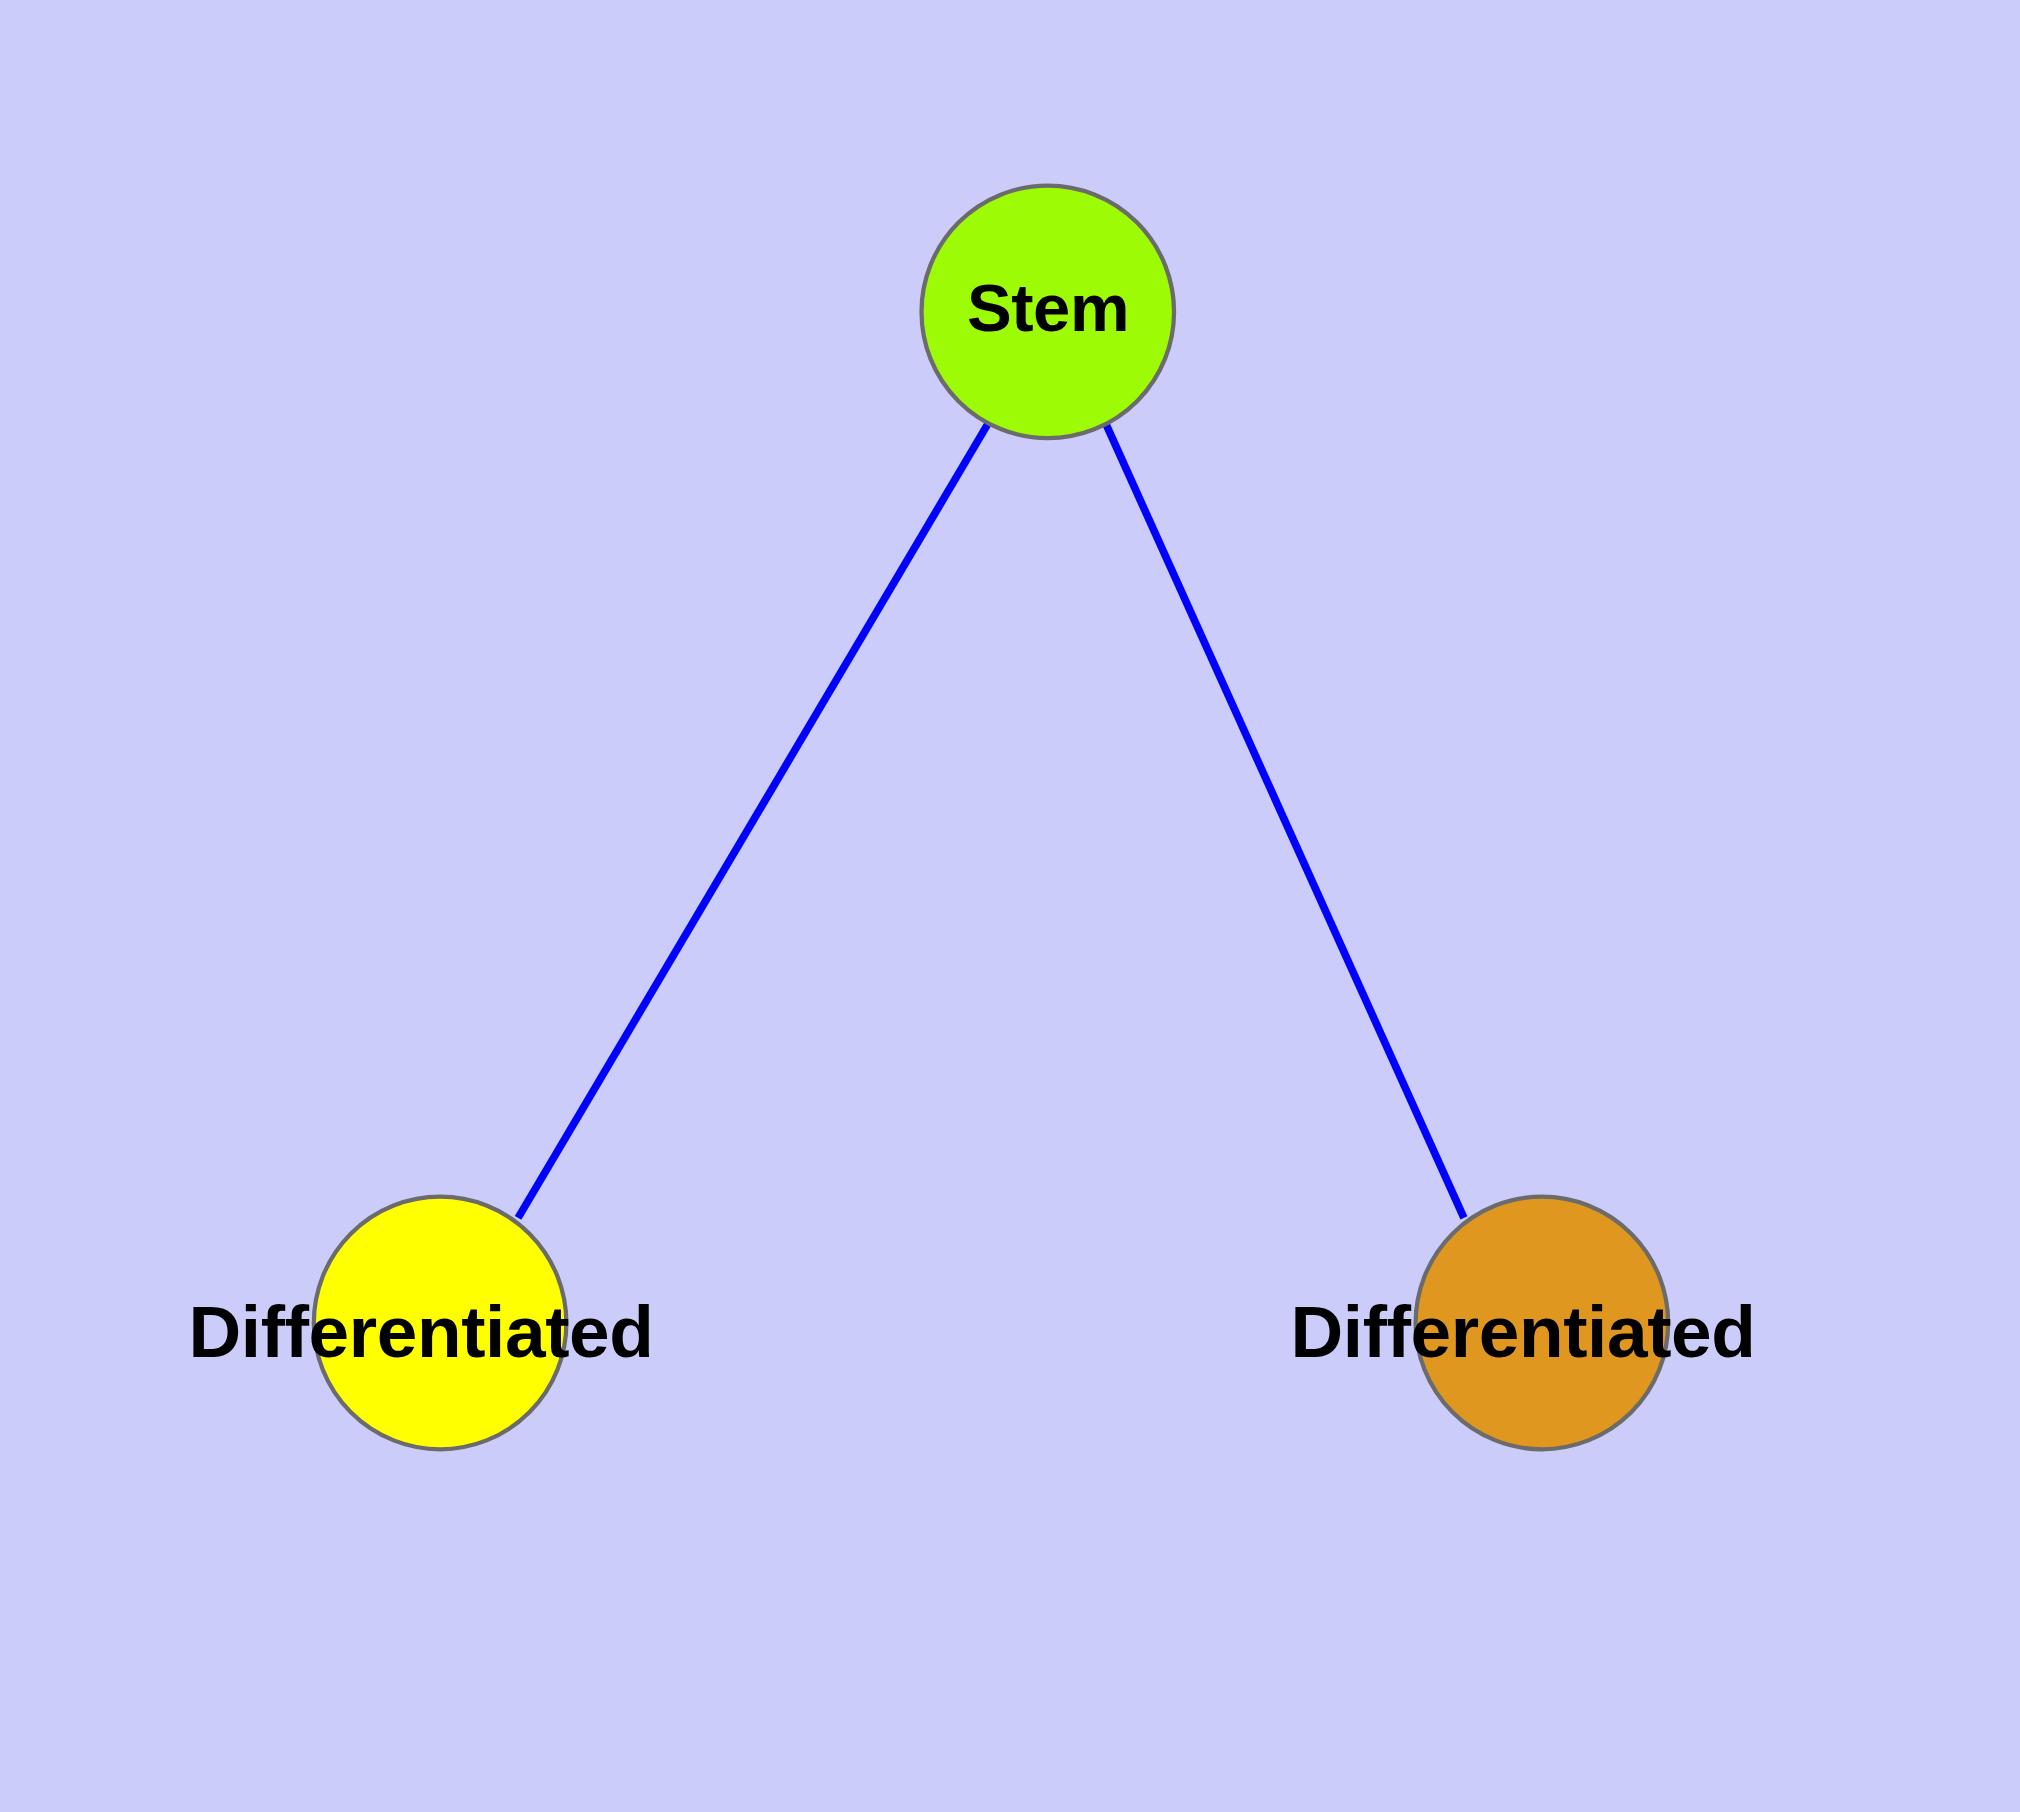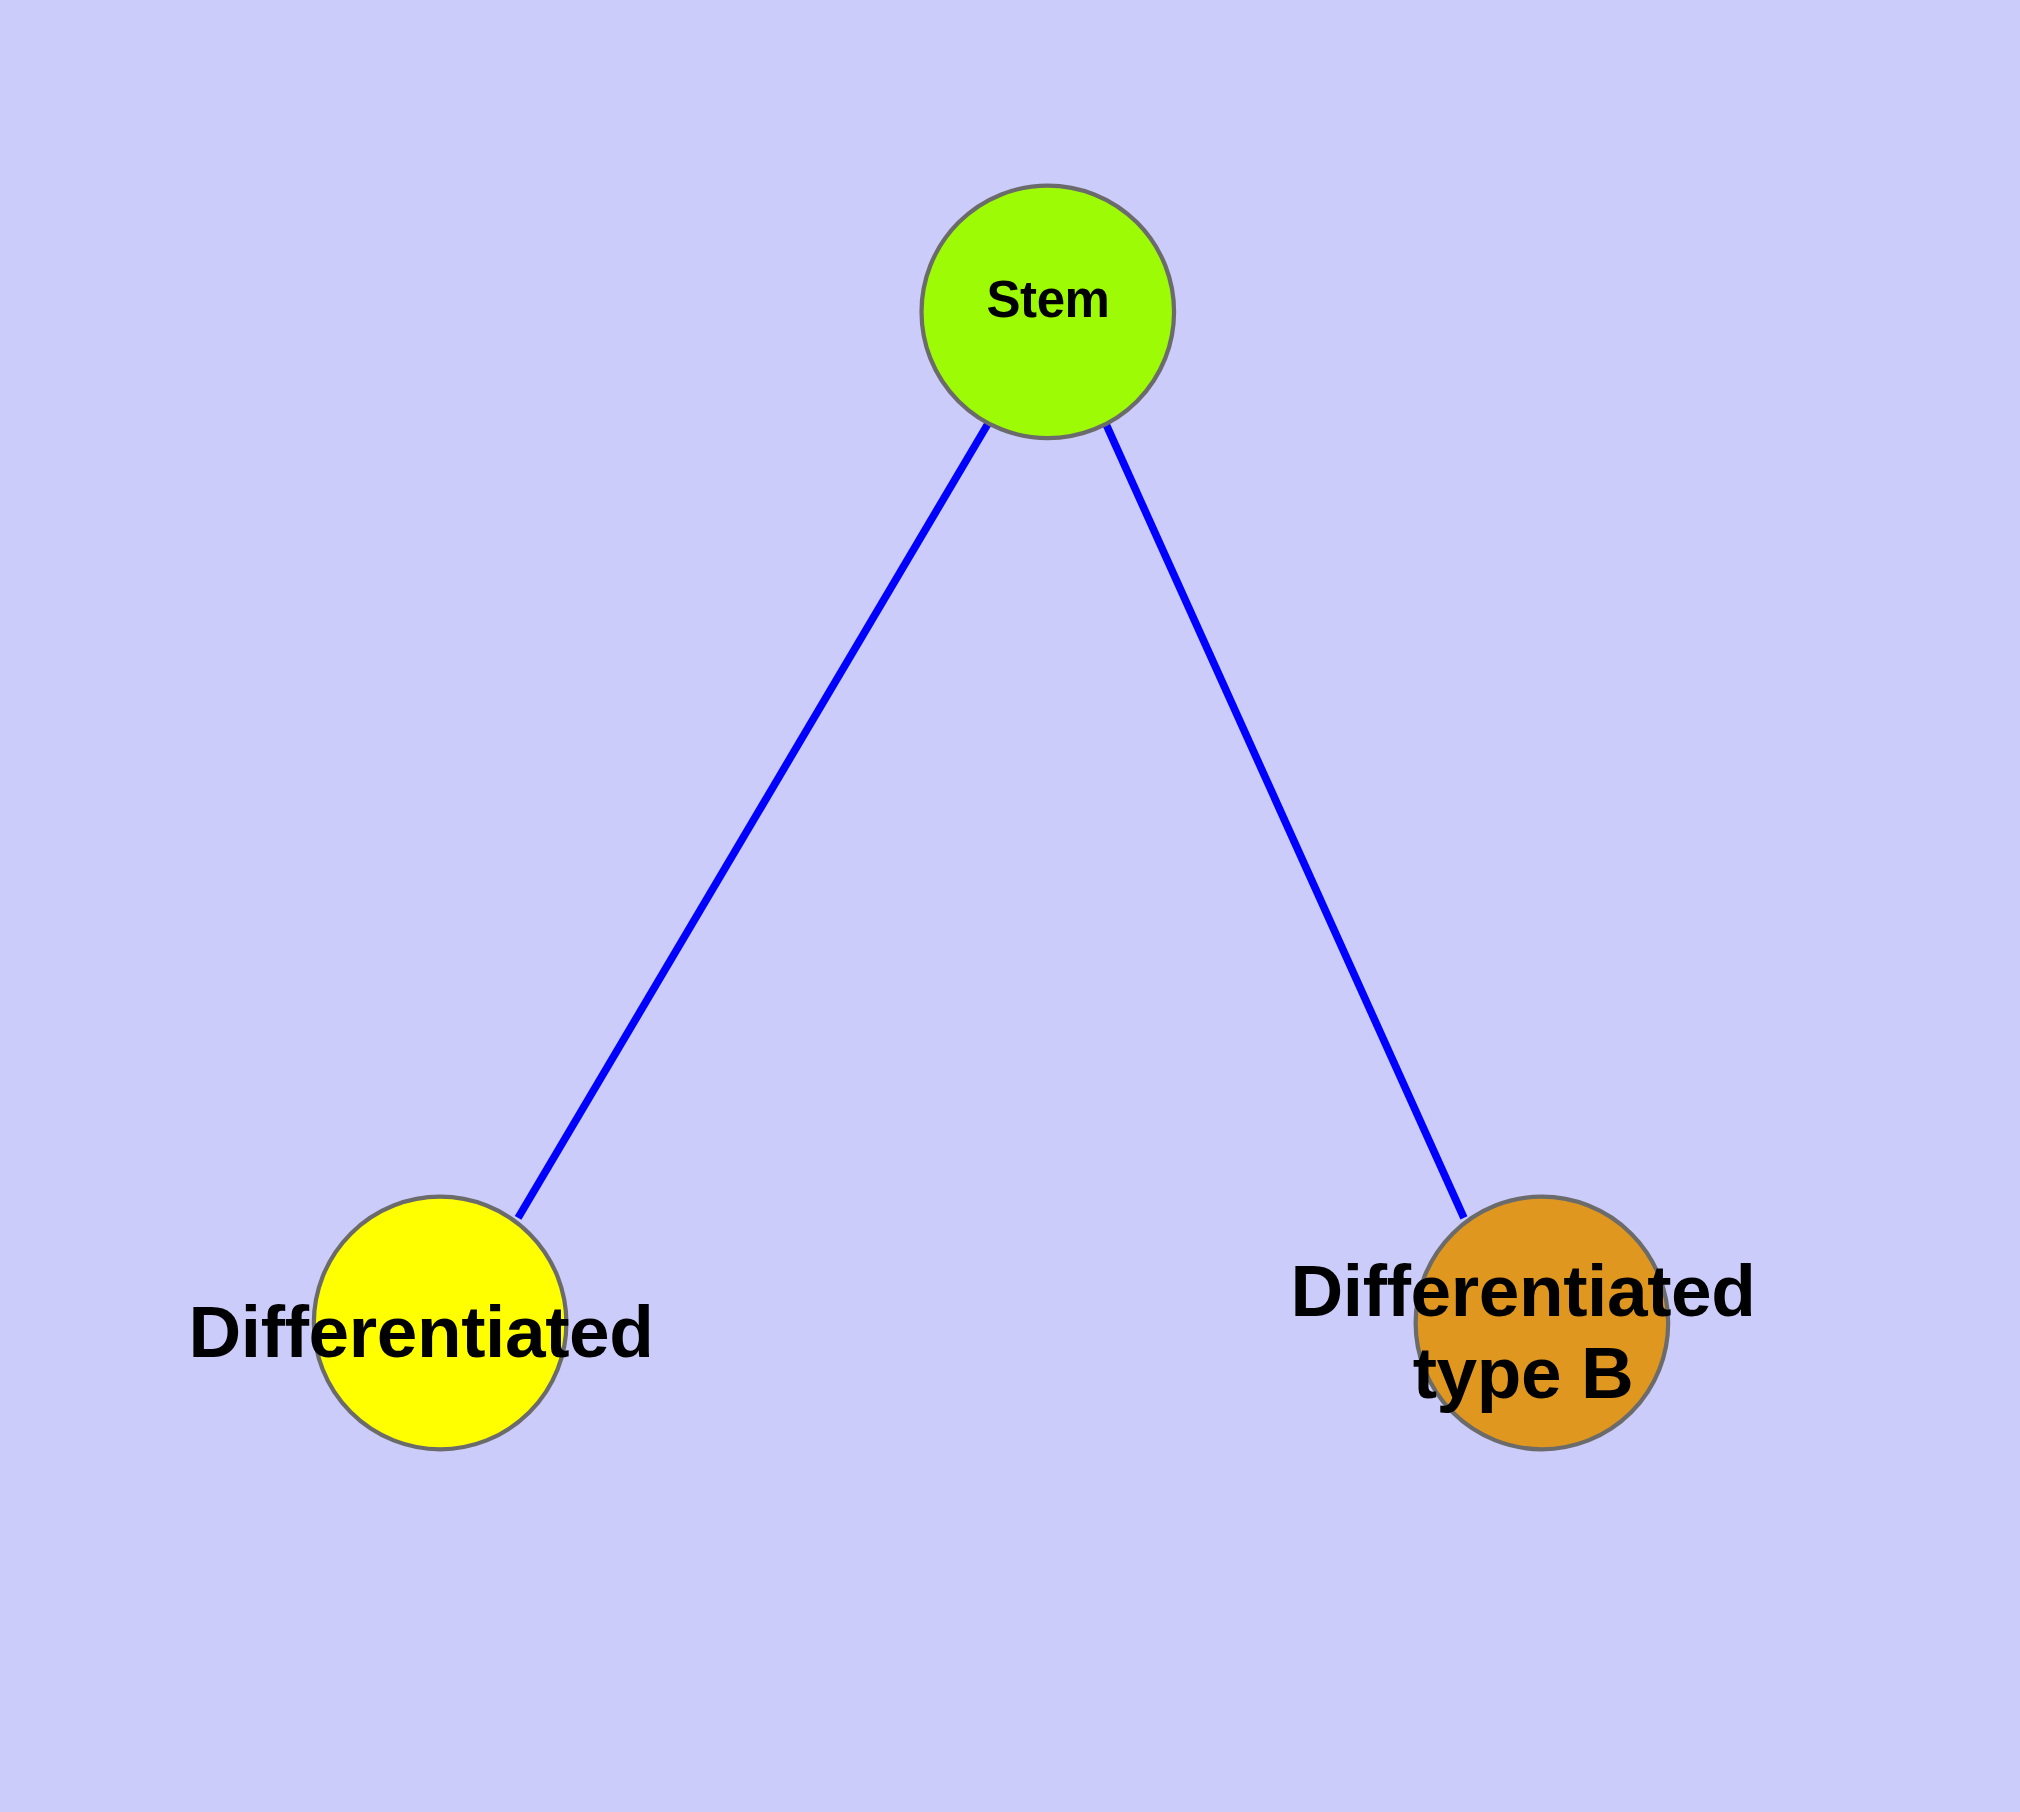--- a/index.html
+++ b/index.html
@@ -54,19 +54,19 @@
         <line x1="1304" y1="499" x2="1727" y2="1437" stroke="#0000ff" stroke-width="9" stroke-linecap="butt"></line>
       </g>
     <g id="node-layer">
         <circle cx="1236" cy="368" r="149" fill="#9dfb05" stroke="#6b6b6b" stroke-width="5"></circle>
         <circle cx="519" cy="1561" r="149" fill="#ffff00" stroke="#6b6b6b" stroke-width="5"></circle>
         <circle cx="1819" cy="1561" r="149" fill="#e0971f" stroke="#6b6b6b" stroke-width="5"></circle>
       </g>
   </svg>
 
   <div id="label-layer">
-      <div class="node-label label-stem" style="left: 1048px; top: 300px; font-size: 51px;"><span style="display: block;">Stem</span></div>
+      <div class="node-label label-stem" style="left: 1048px; top: 308px; font-size: 67px;"><span style="display: block;">Stem</span></div>
       <div class="node-label label-wide" style="left: 421px; top: 1332px; font-size: 73px;"><span style="display: block;">Differentiated</span></div>
-      <div class="node-label label-wide" style="left: 1523px; top: 1332px; font-size: 73px;"><span style="display: block;">Differentiated</span><span style="display: block;">type B</span></div>
+      <div class="node-label label-wide" style="left: 1523px; top: 1332px; font-size: 73px;"><span style="display: block;">Differentiated</span></div>
     </div>
 
 </div>
 
 
 </body></html>

